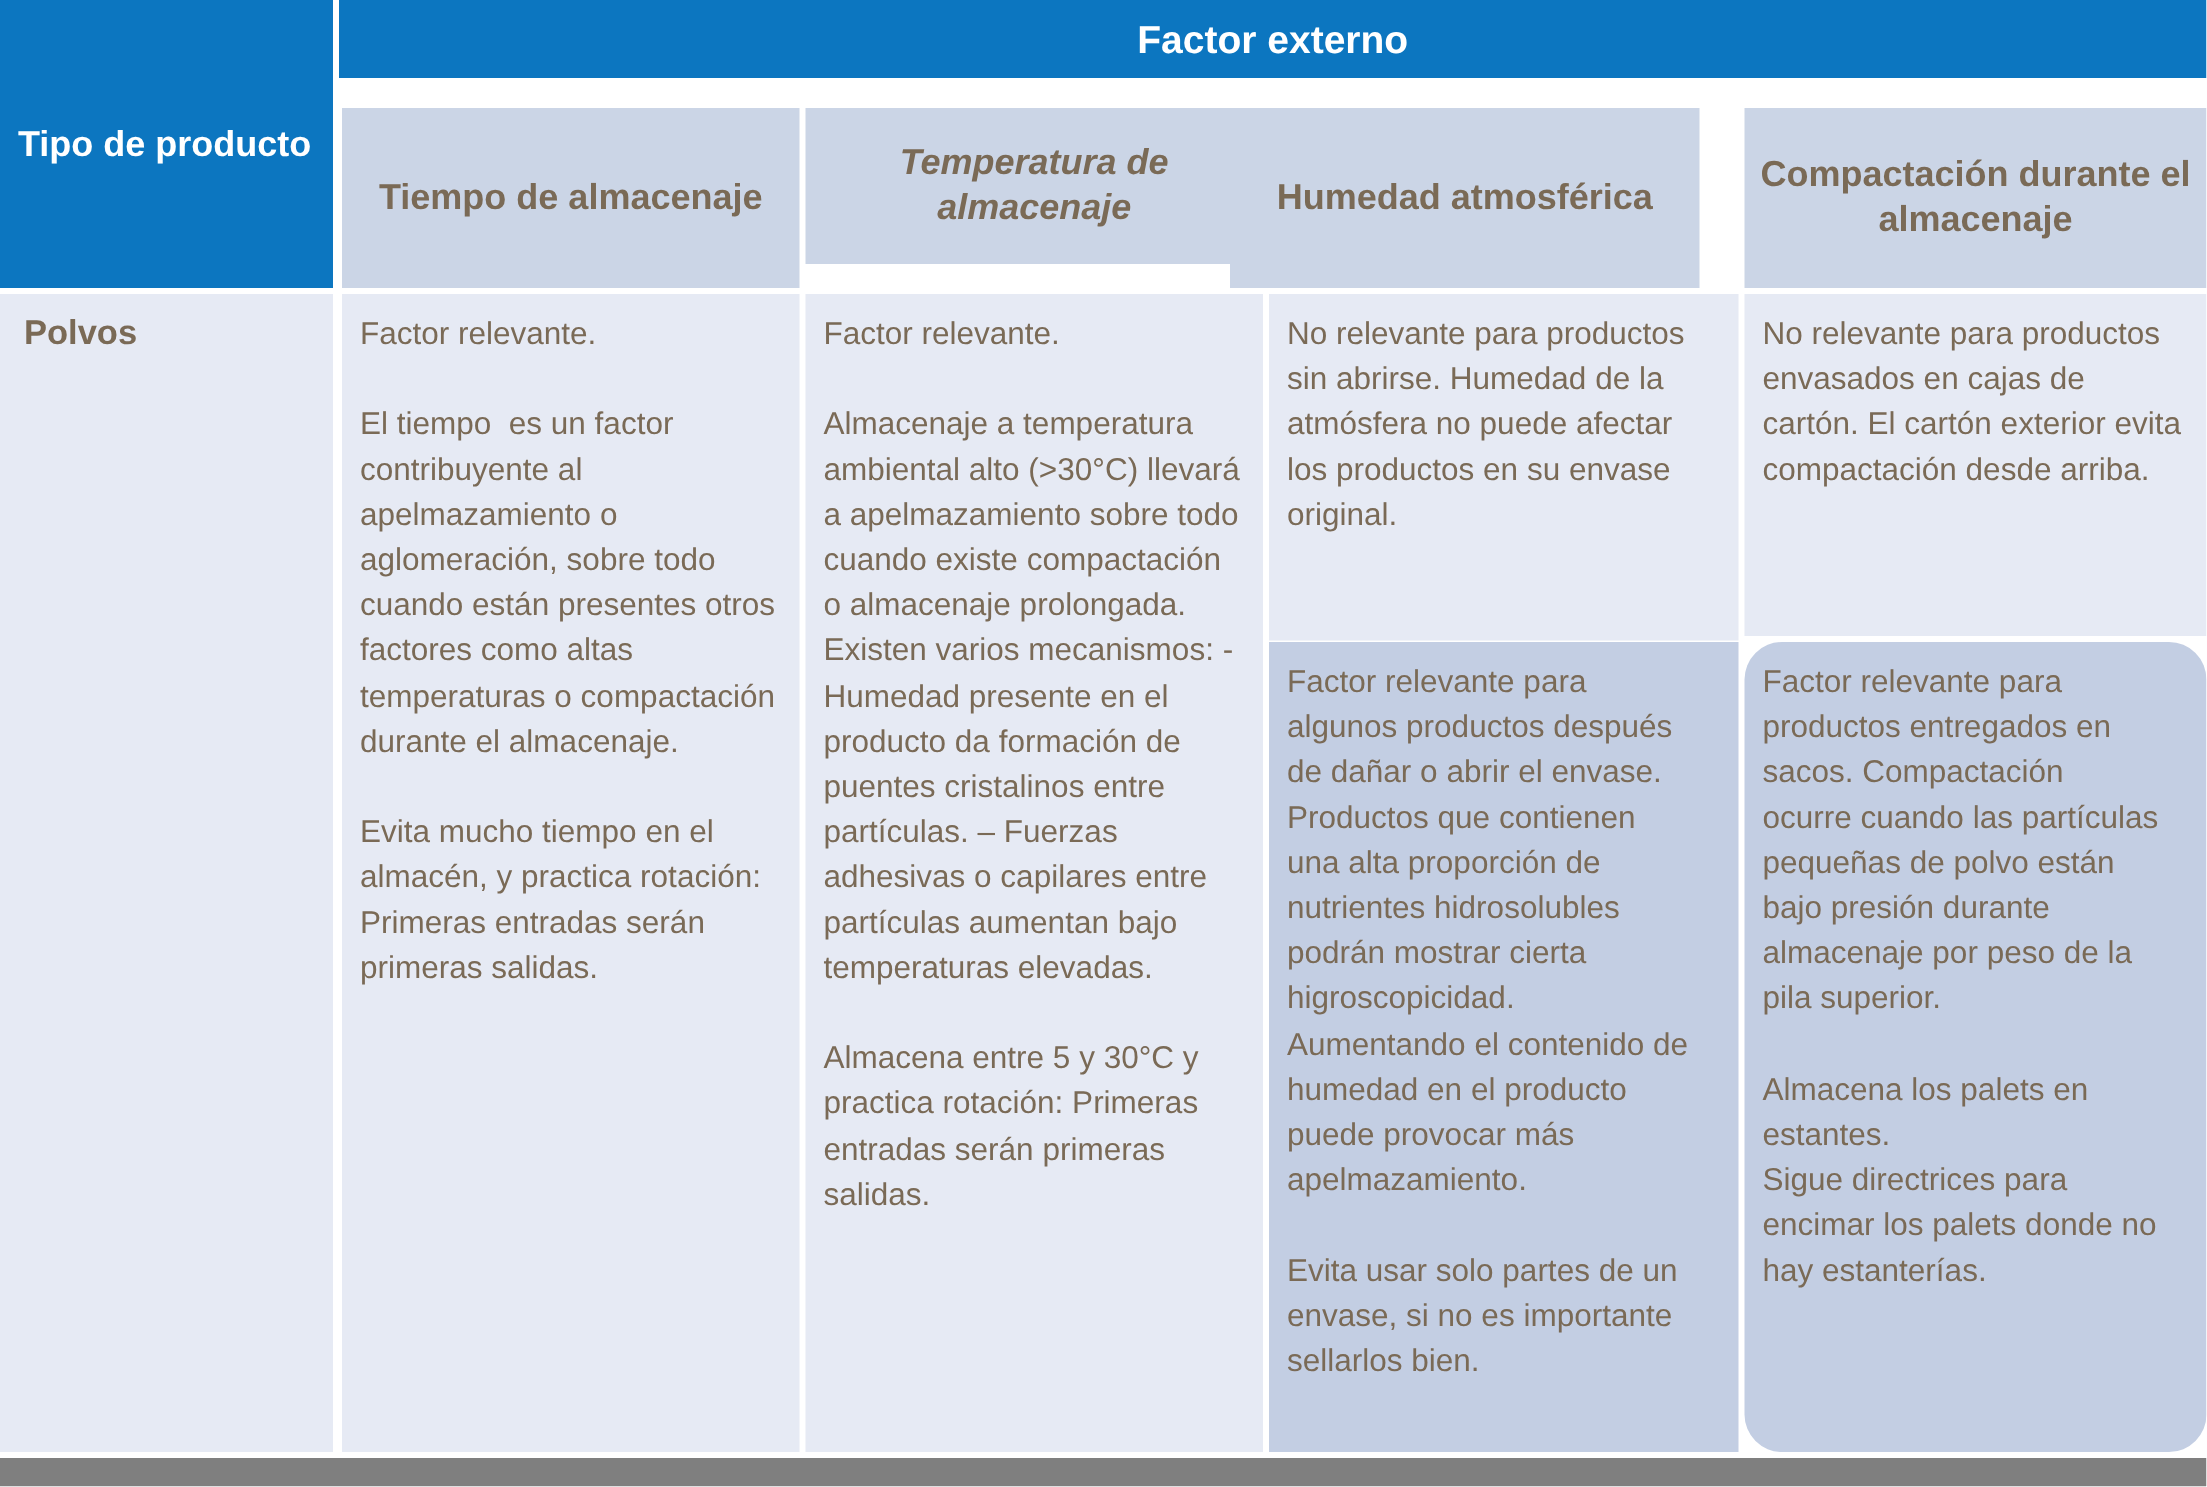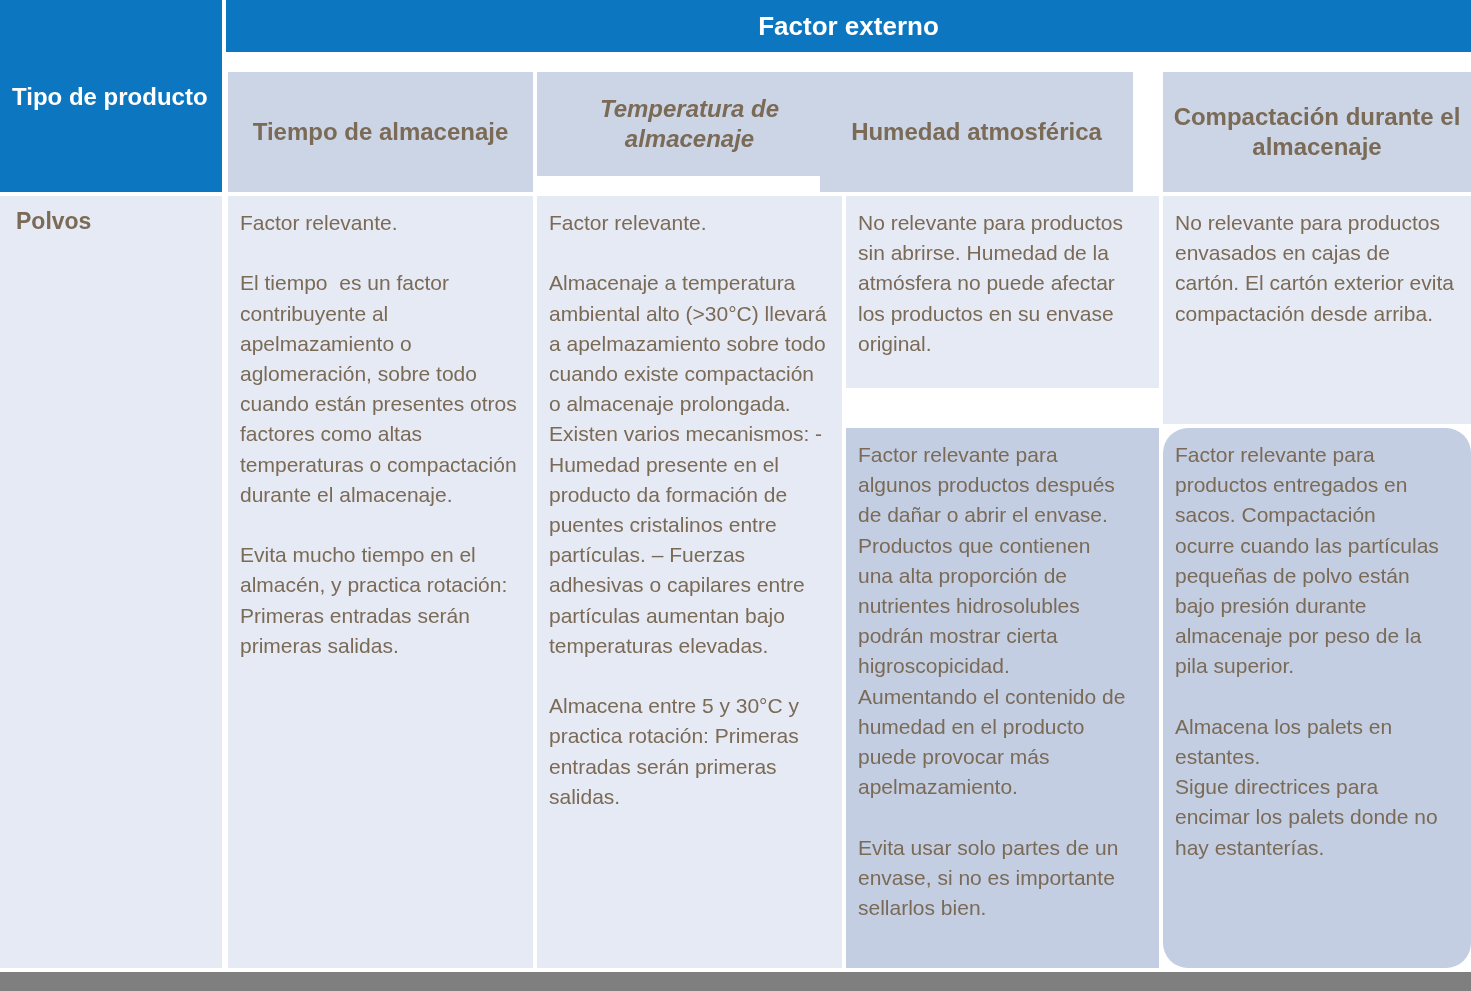--- a/index.html
+++ b/index.html
@@ -94,21 +94,21 @@
   #h-tiempo      { left: 228px;  top: 72px; width: 305px; height: 120px; }
   #h-temperatura { left: 537px;  top: 72px; width: 305px; height: 104px; font-style: italic; }
   #h-humedad     { left: 804px;  top: 72px; width: 313px; height: 120px; margin-left: 16px; }
   #h-compact     { left: 1163px; top: 72px; width: 308px; height: 120px; }
 
   #rowlabel-polvos { left: 0px; top: 196px; width: 222px; height: 772px; }
 
   #c-tiempo      { left: 228px;  top: 196px; width: 305px; height: 772px; }
   #c-temperatura { left: 537px;  top: 196px; width: 305px; height: 772px; }
 
-  #c-humedad-a   { left: 846px;  top: 196px; width: 313px; height: 192px; }
+  #c-humedad-a   { left: 846px;  top: 196px; width: 313px; height: 231px; }
   #c-humedad-b   { left: 846px;  top: 428px; width: 313px; height: 540px; }
 
   #c-compact-a   { left: 1163px; top: 196px; width: 308px; height: 228px; }
   #c-compact-b   { left: 1163px; top: 428px; width: 308px; height: 540px; border-radius: 25px; }
 
   #bottom-bar {
     position: absolute;
     left: 0; top: 972px; width: 1471px; height: 19px;
     background: #7F7F7F;
   }

